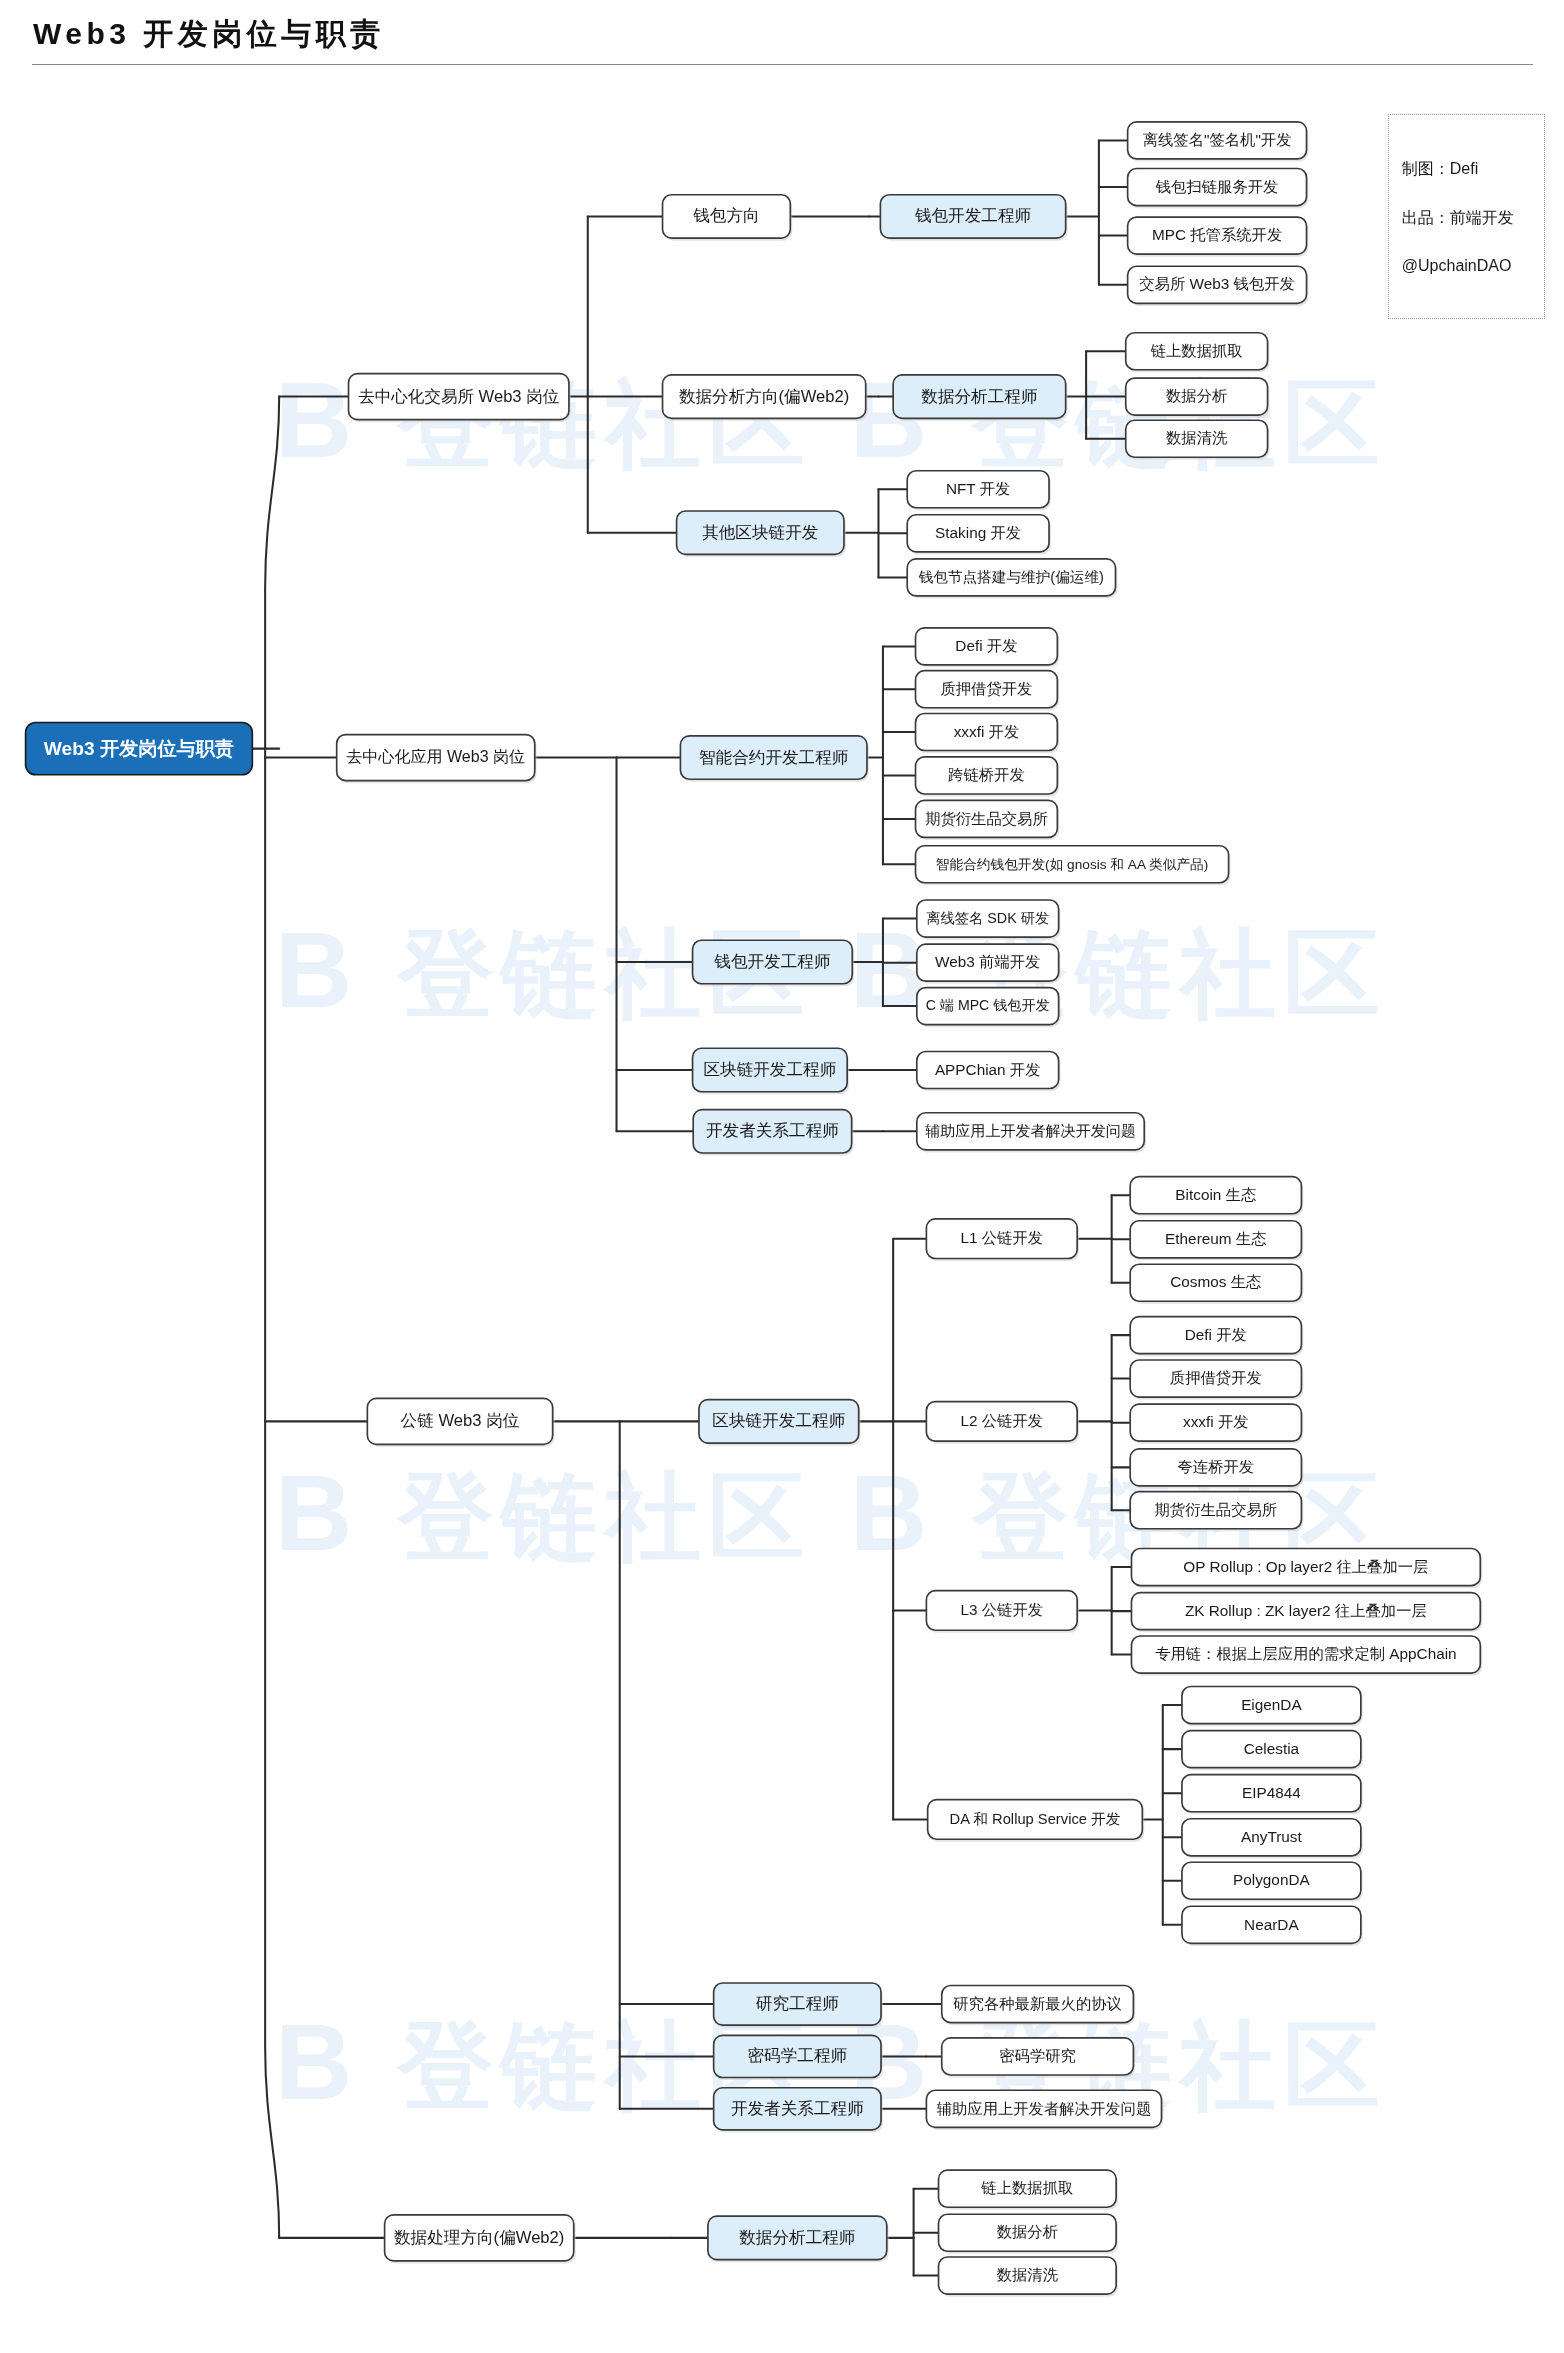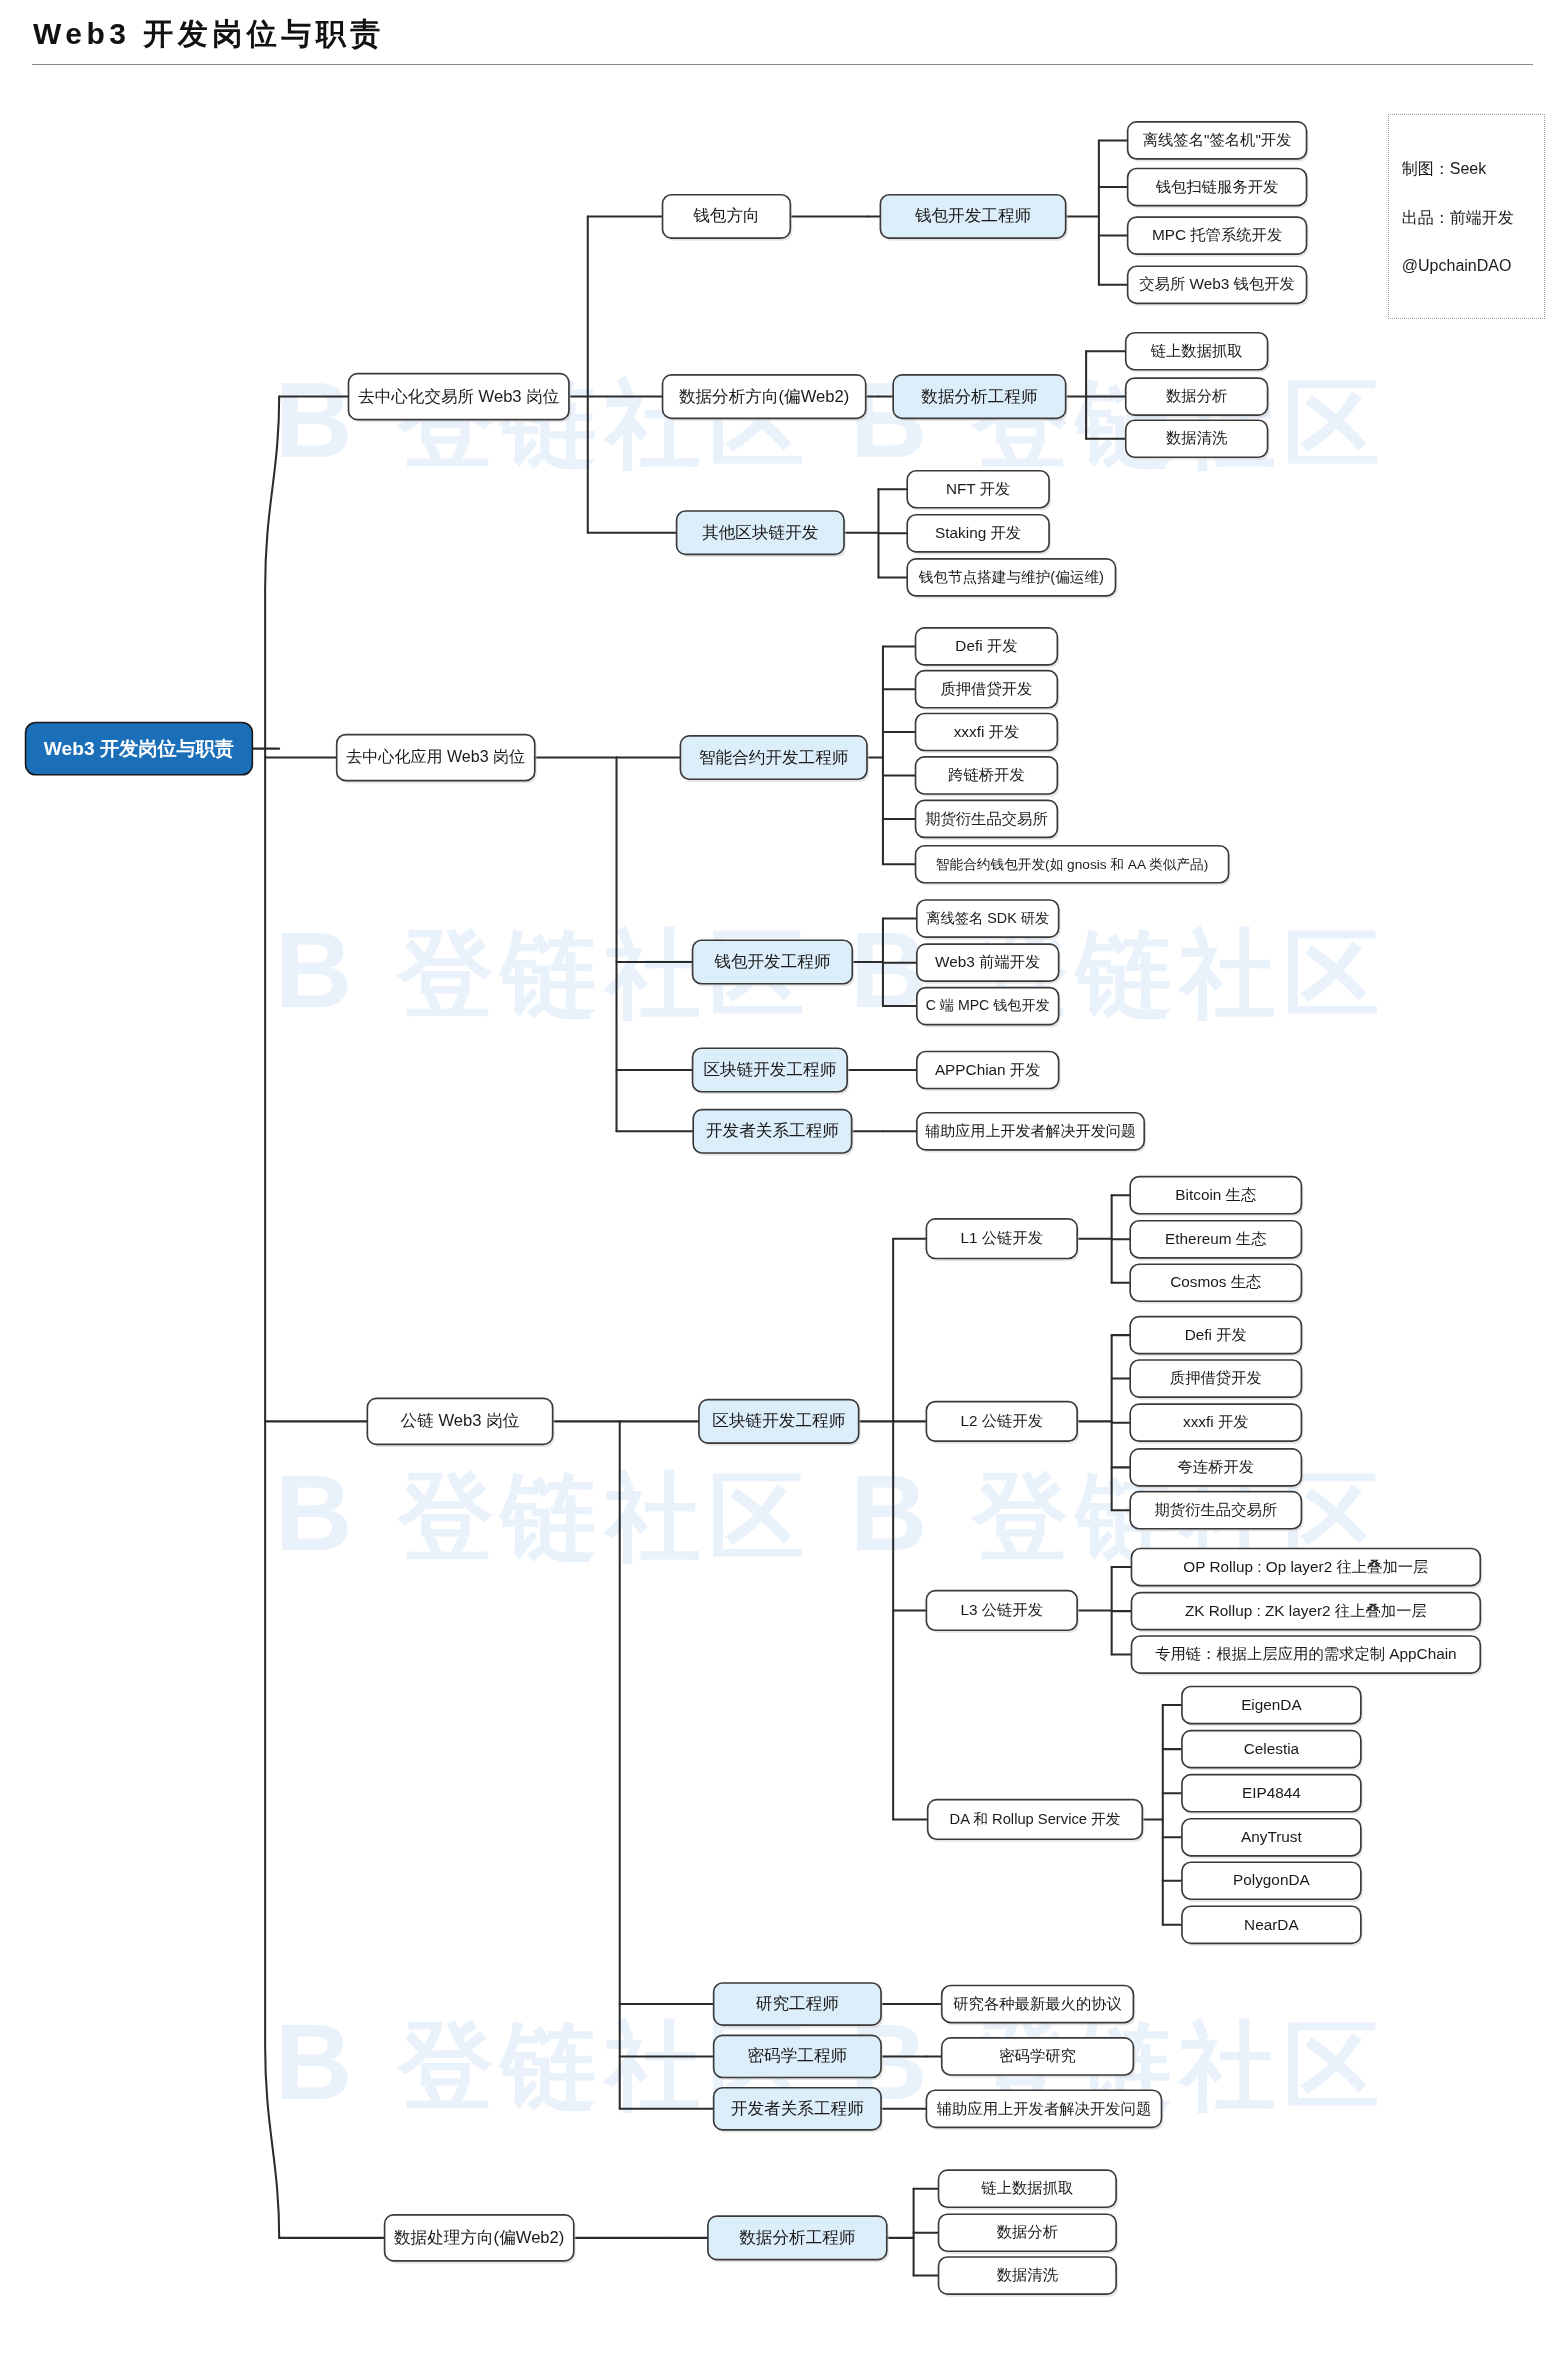--- a/index.html
+++ b/index.html
@@ -489,17 +489,17 @@
       </g>
       <g>
         <rect x="1472" y="3536" width="278" height="58" rx="14" ry="14" fill="#cfcfcf" opacity="0.55"></rect>
         <rect x="1469" y="3532" width="278" height="58" rx="14" ry="14" fill="#ffffff" stroke="#3a3a3a" stroke-width="2.6"></rect>
         <text x="1608" y="3562" fill="#1a1a1a" font-size="24" class="node-text">数据清洗</text>
       </g>
     </g>
 </svg>
 
 <div id="credits">
-  <div class="credit-line">制图：Seek</div>
+  <div class="credit-line">制图：Defi</div>
   <div class="credit-line">出品：前端开发</div>
   <div class="credit-line">@UpchainDAO</div>
 </div>
 
 
 </body></html>

